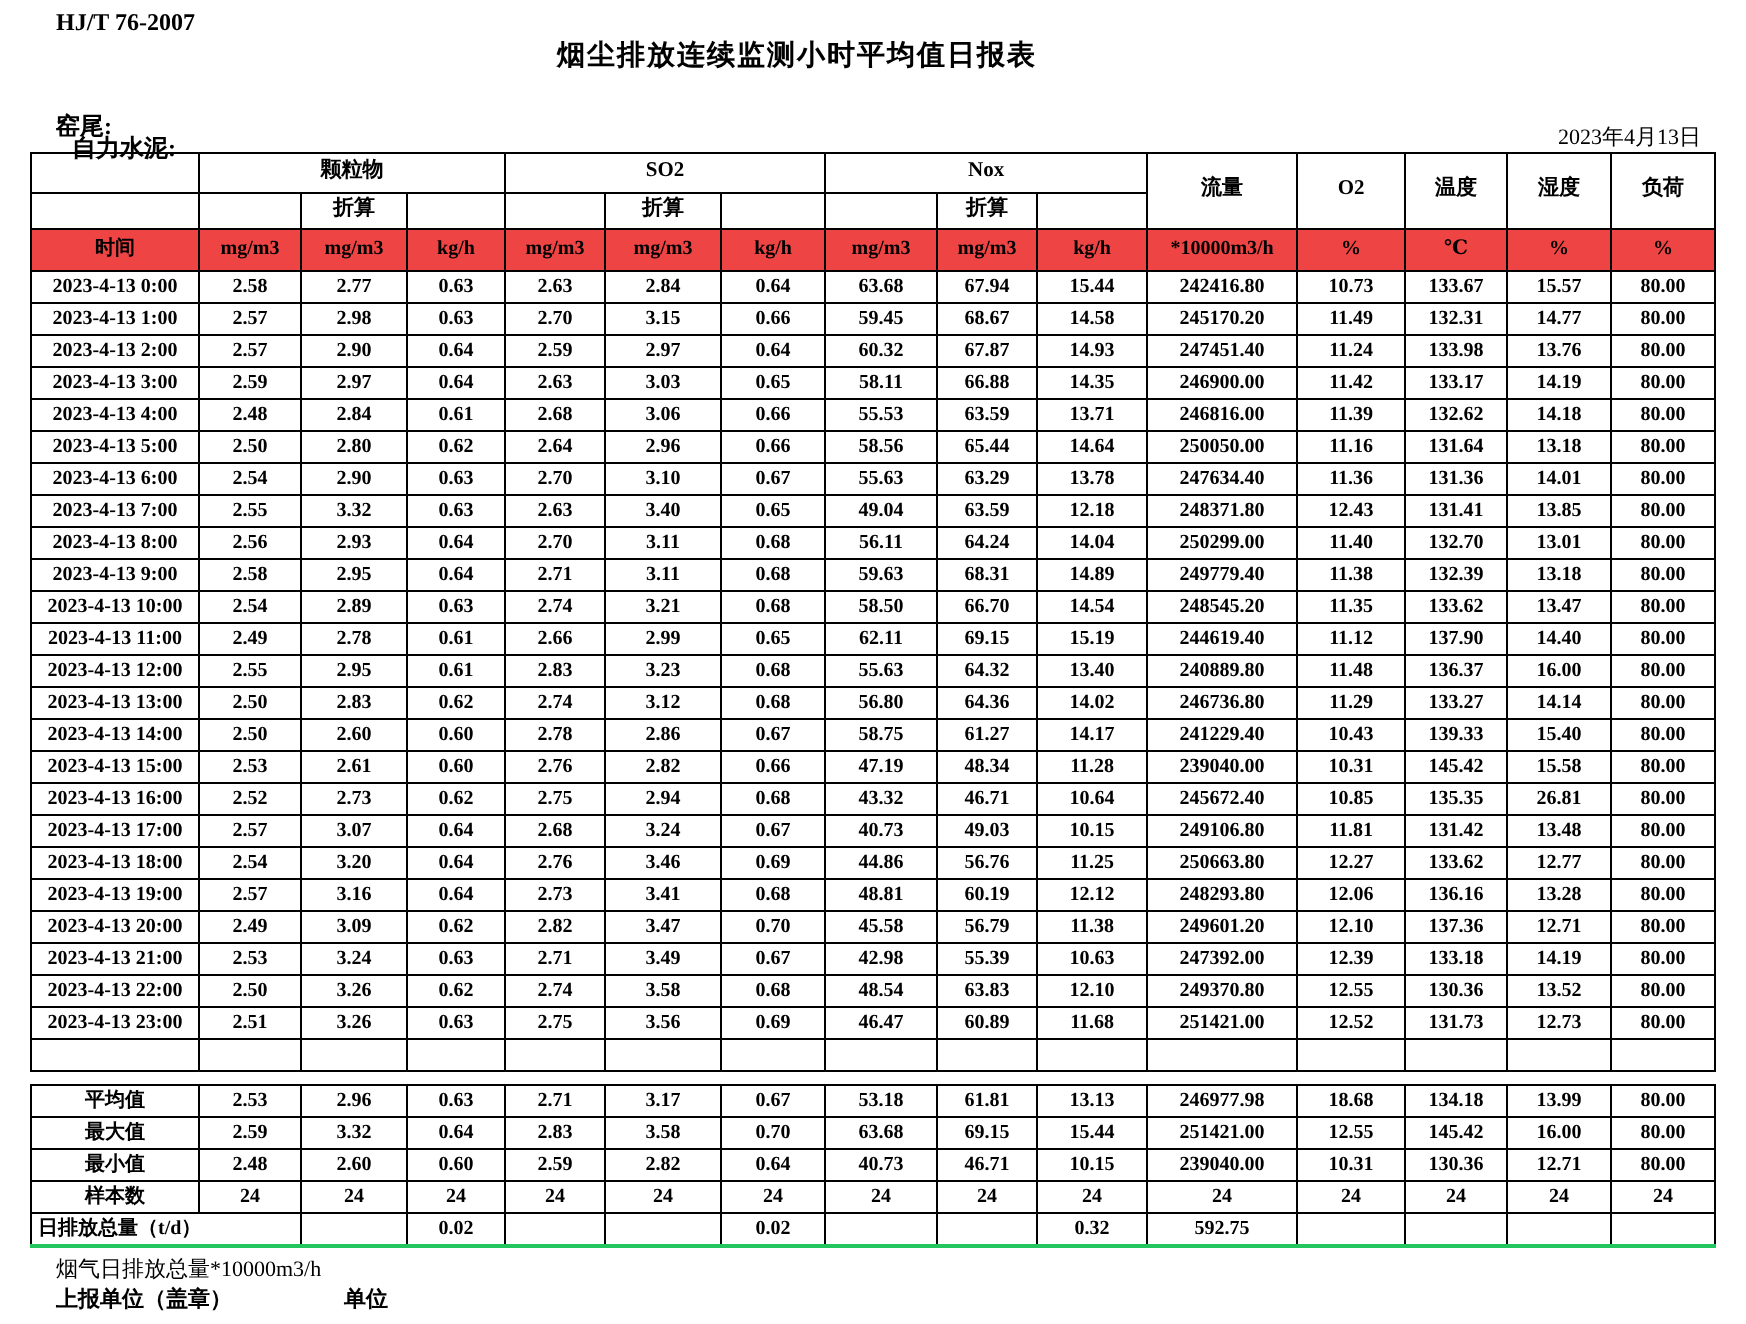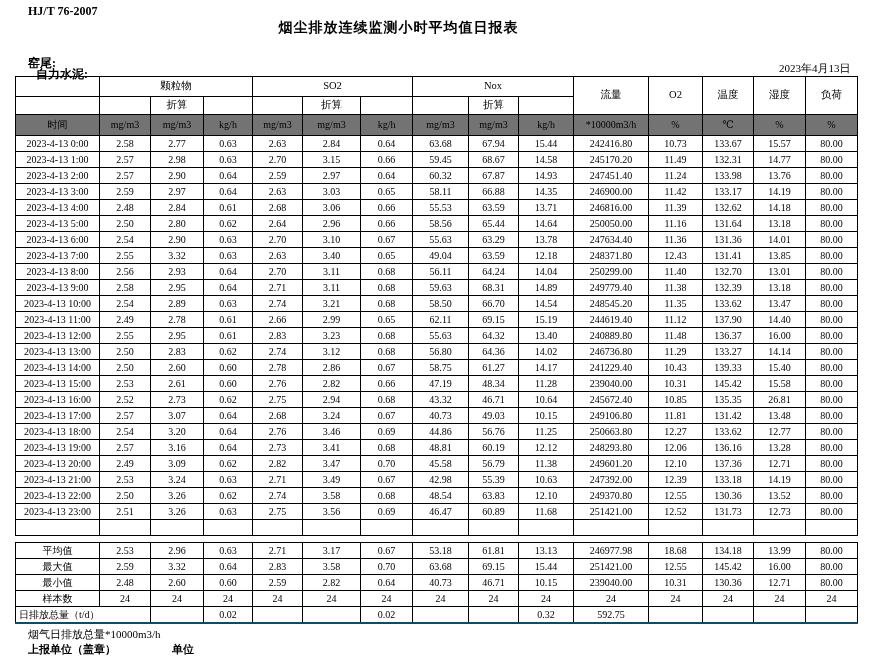--- a/index.html
+++ b/index.html
@@ -5,31 +5,31 @@
   html,body{margin:0;padding:0;background:#ffffff;}
   body{width:873px;height:662px;position:relative;color:#000;
        font-family:"Liberation Serif","DejaVu Serif",serif;}
   .abs{position:absolute;white-space:nowrap;text-align:center;}
   #std-code{left:28px;top:4px;font-size:12px;font-weight:bold;}
   #report-title{left:0;top:19px;width:797px;text-align:center;font-size:14px;font-weight:bold;letter-spacing:1px;}
   #company{left:36px;top:40px;font-size:12px;font-weight:bold;margin-top:26px;}
   #location{left:28px;top:55px;font-size:12px;font-weight:bold;}
   #report-date{left:779px;top:61px;font-size:11px;}
   #table-wrap{position:absolute;left:15px;top:76px;width:842px;}
-  table{border-collapse:collapse;table-layout:fixed;width:842px;}
+  table{border-collapse:collapse;table-layout:fixed;width:842px;font-weight:bold;}
   td{border:1px solid #000;text-align:center;vertical-align:middle;
      font-size:10px;padding:0;overflow:hidden;white-space:nowrap;line-height:1;}
   tr.h1 td{height:19px;font-size:10.5px;}
   tr.h2 td{height:17px;font-size:10.5px;}
   tr.h3 td{height:20px;font-size:10px;}
-  .unit-row td{background:#737373;}
+  .unit-row td{background:#ef4444;}
   tbody tr td{height:15px;}
   #gap{height:6px;}
   .left-label{text-align:left;padding-left:3px;}
-  #summary-table tr:last-child td{border-bottom:2px solid #0c4a6e;}
+  #summary-table tr:last-child td{border-bottom:2px solid #22c55e;}
   #note-line{left:28px;top:627px;font-size:11px;font-weight:normal;}
   #stamp-line{left:28px;top:642px;font-size:11px;font-weight:bold;}
   #unit-line{left:172px;top:642px;font-size:11px;font-weight:bold;}
 </style>
 </head>
 <body>
 
 <div class="abs" id="std-code">HJ/T 76-2007</div>
 <div class="abs" id="report-title">烟尘排放连续监测小时平均值日报表</div>
 <div class="abs" id="company">自力水泥:</div>

